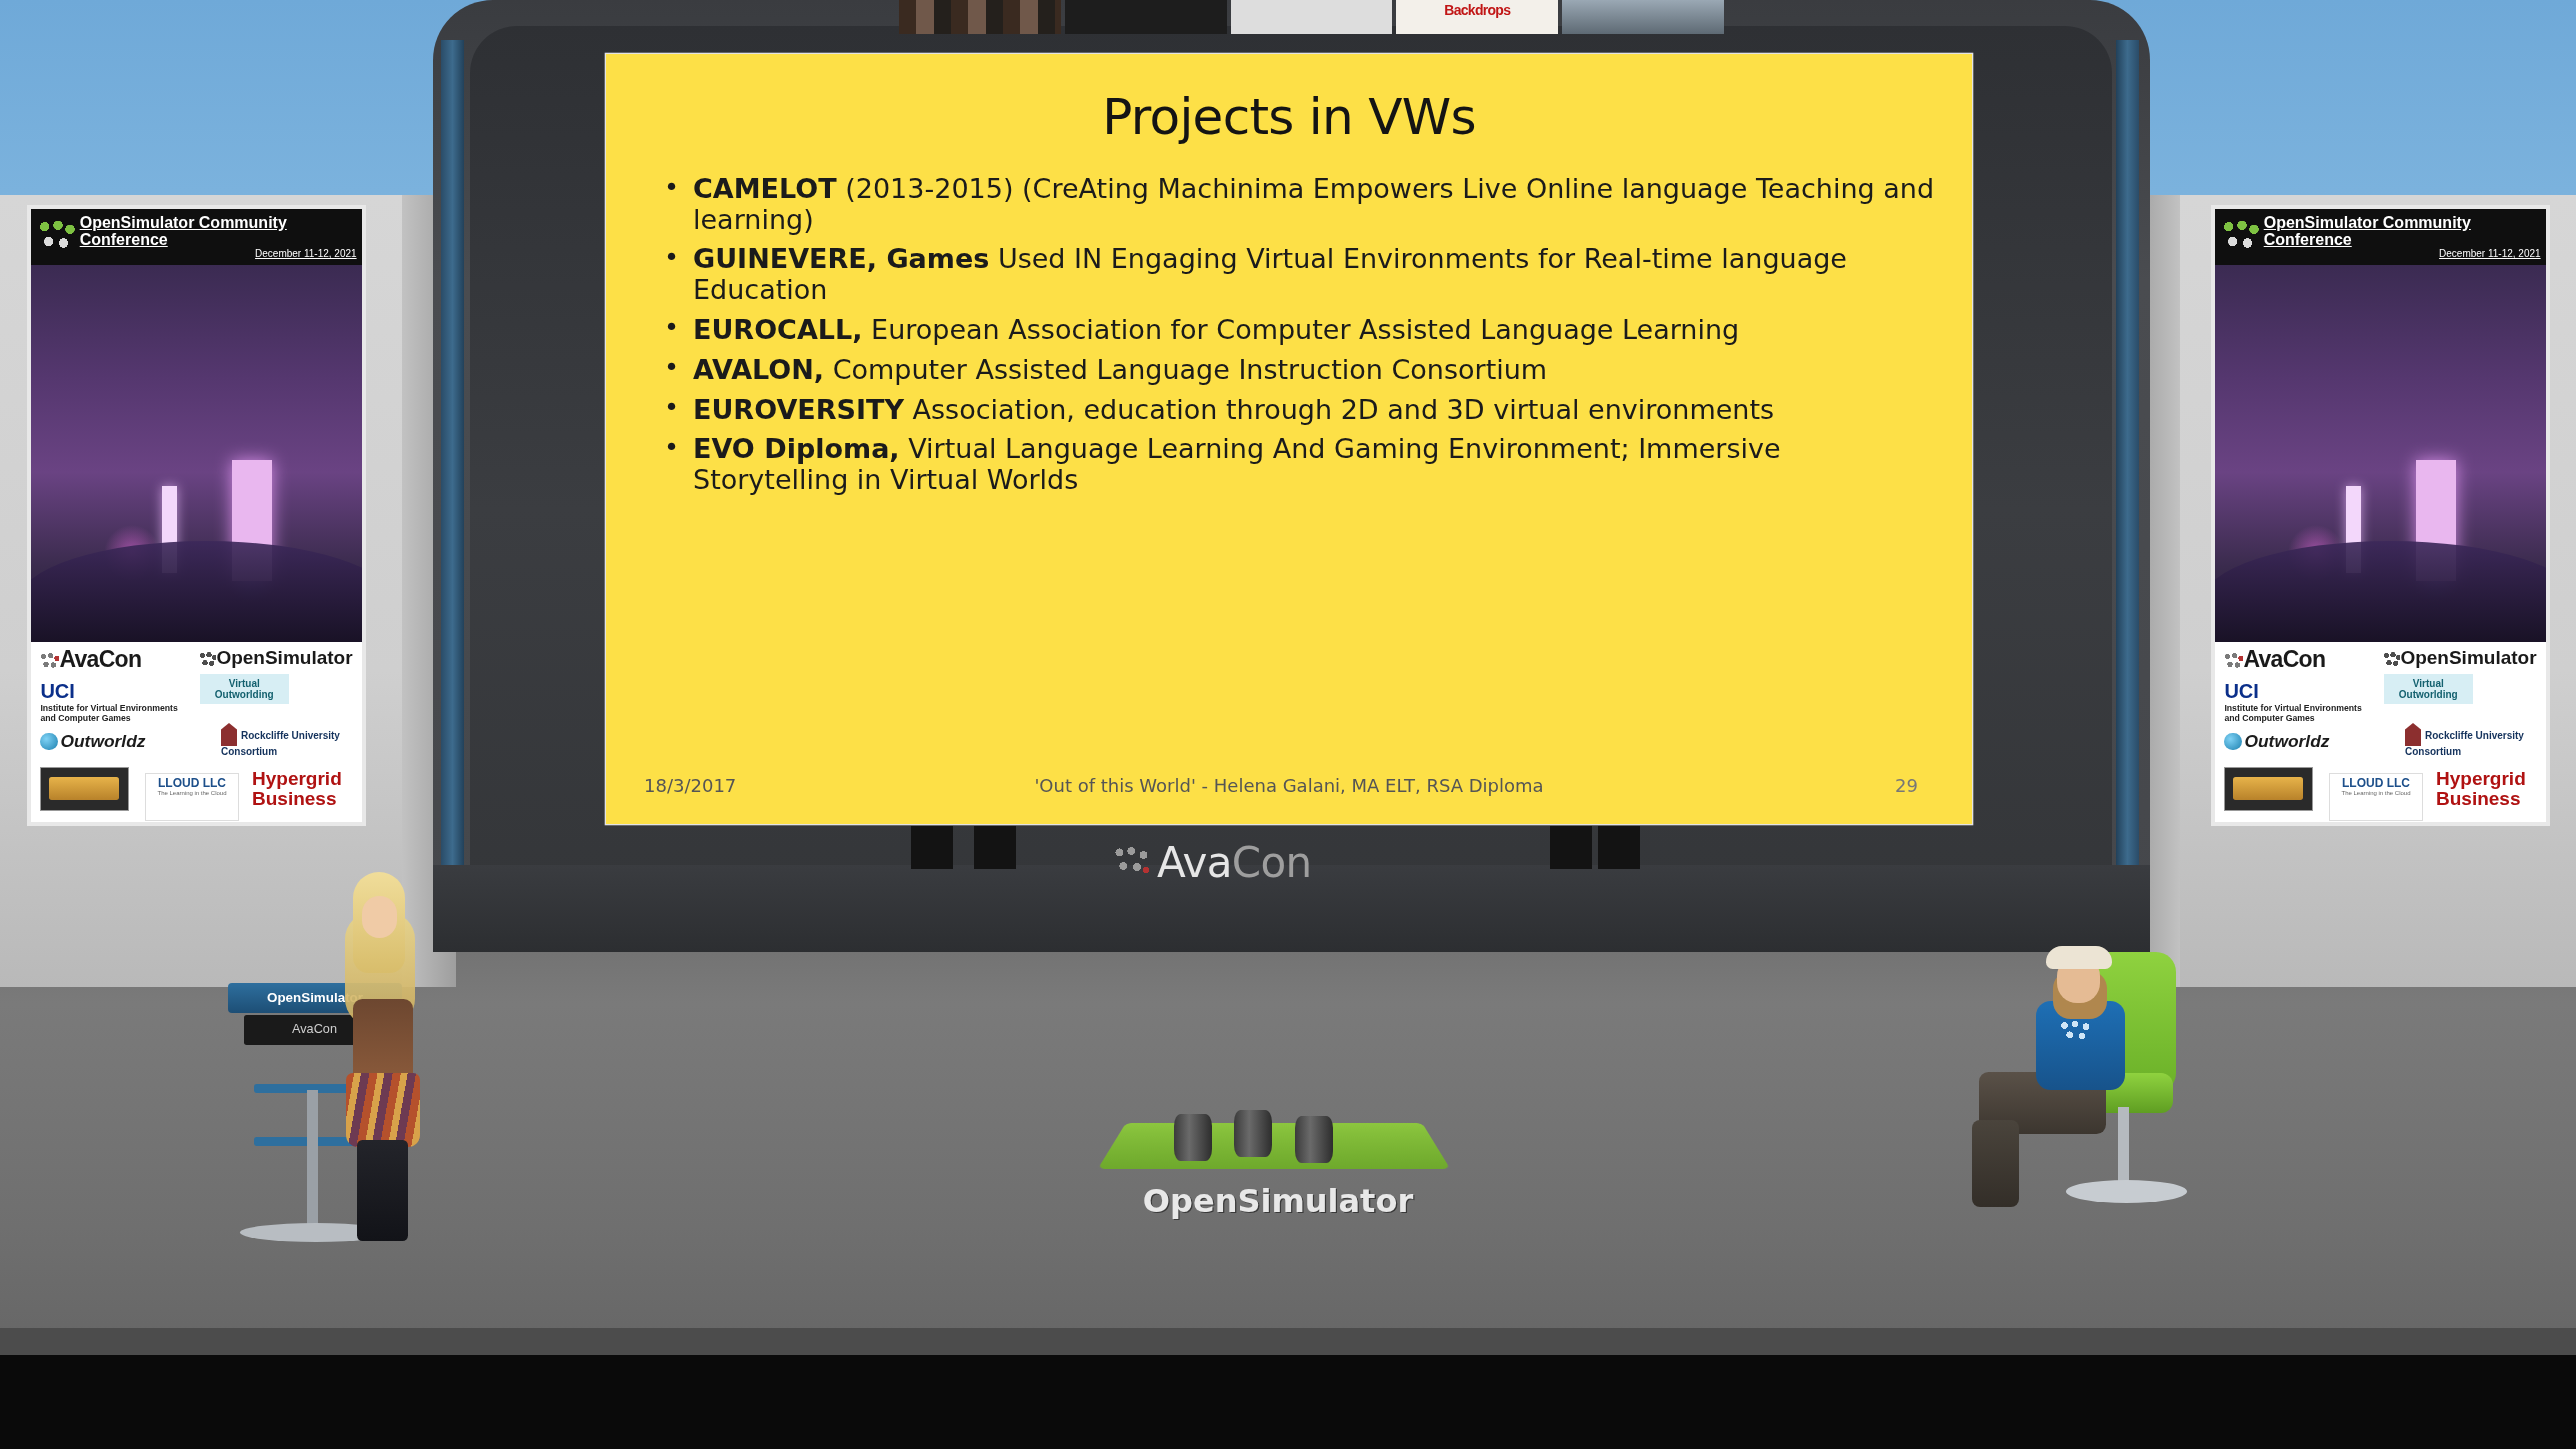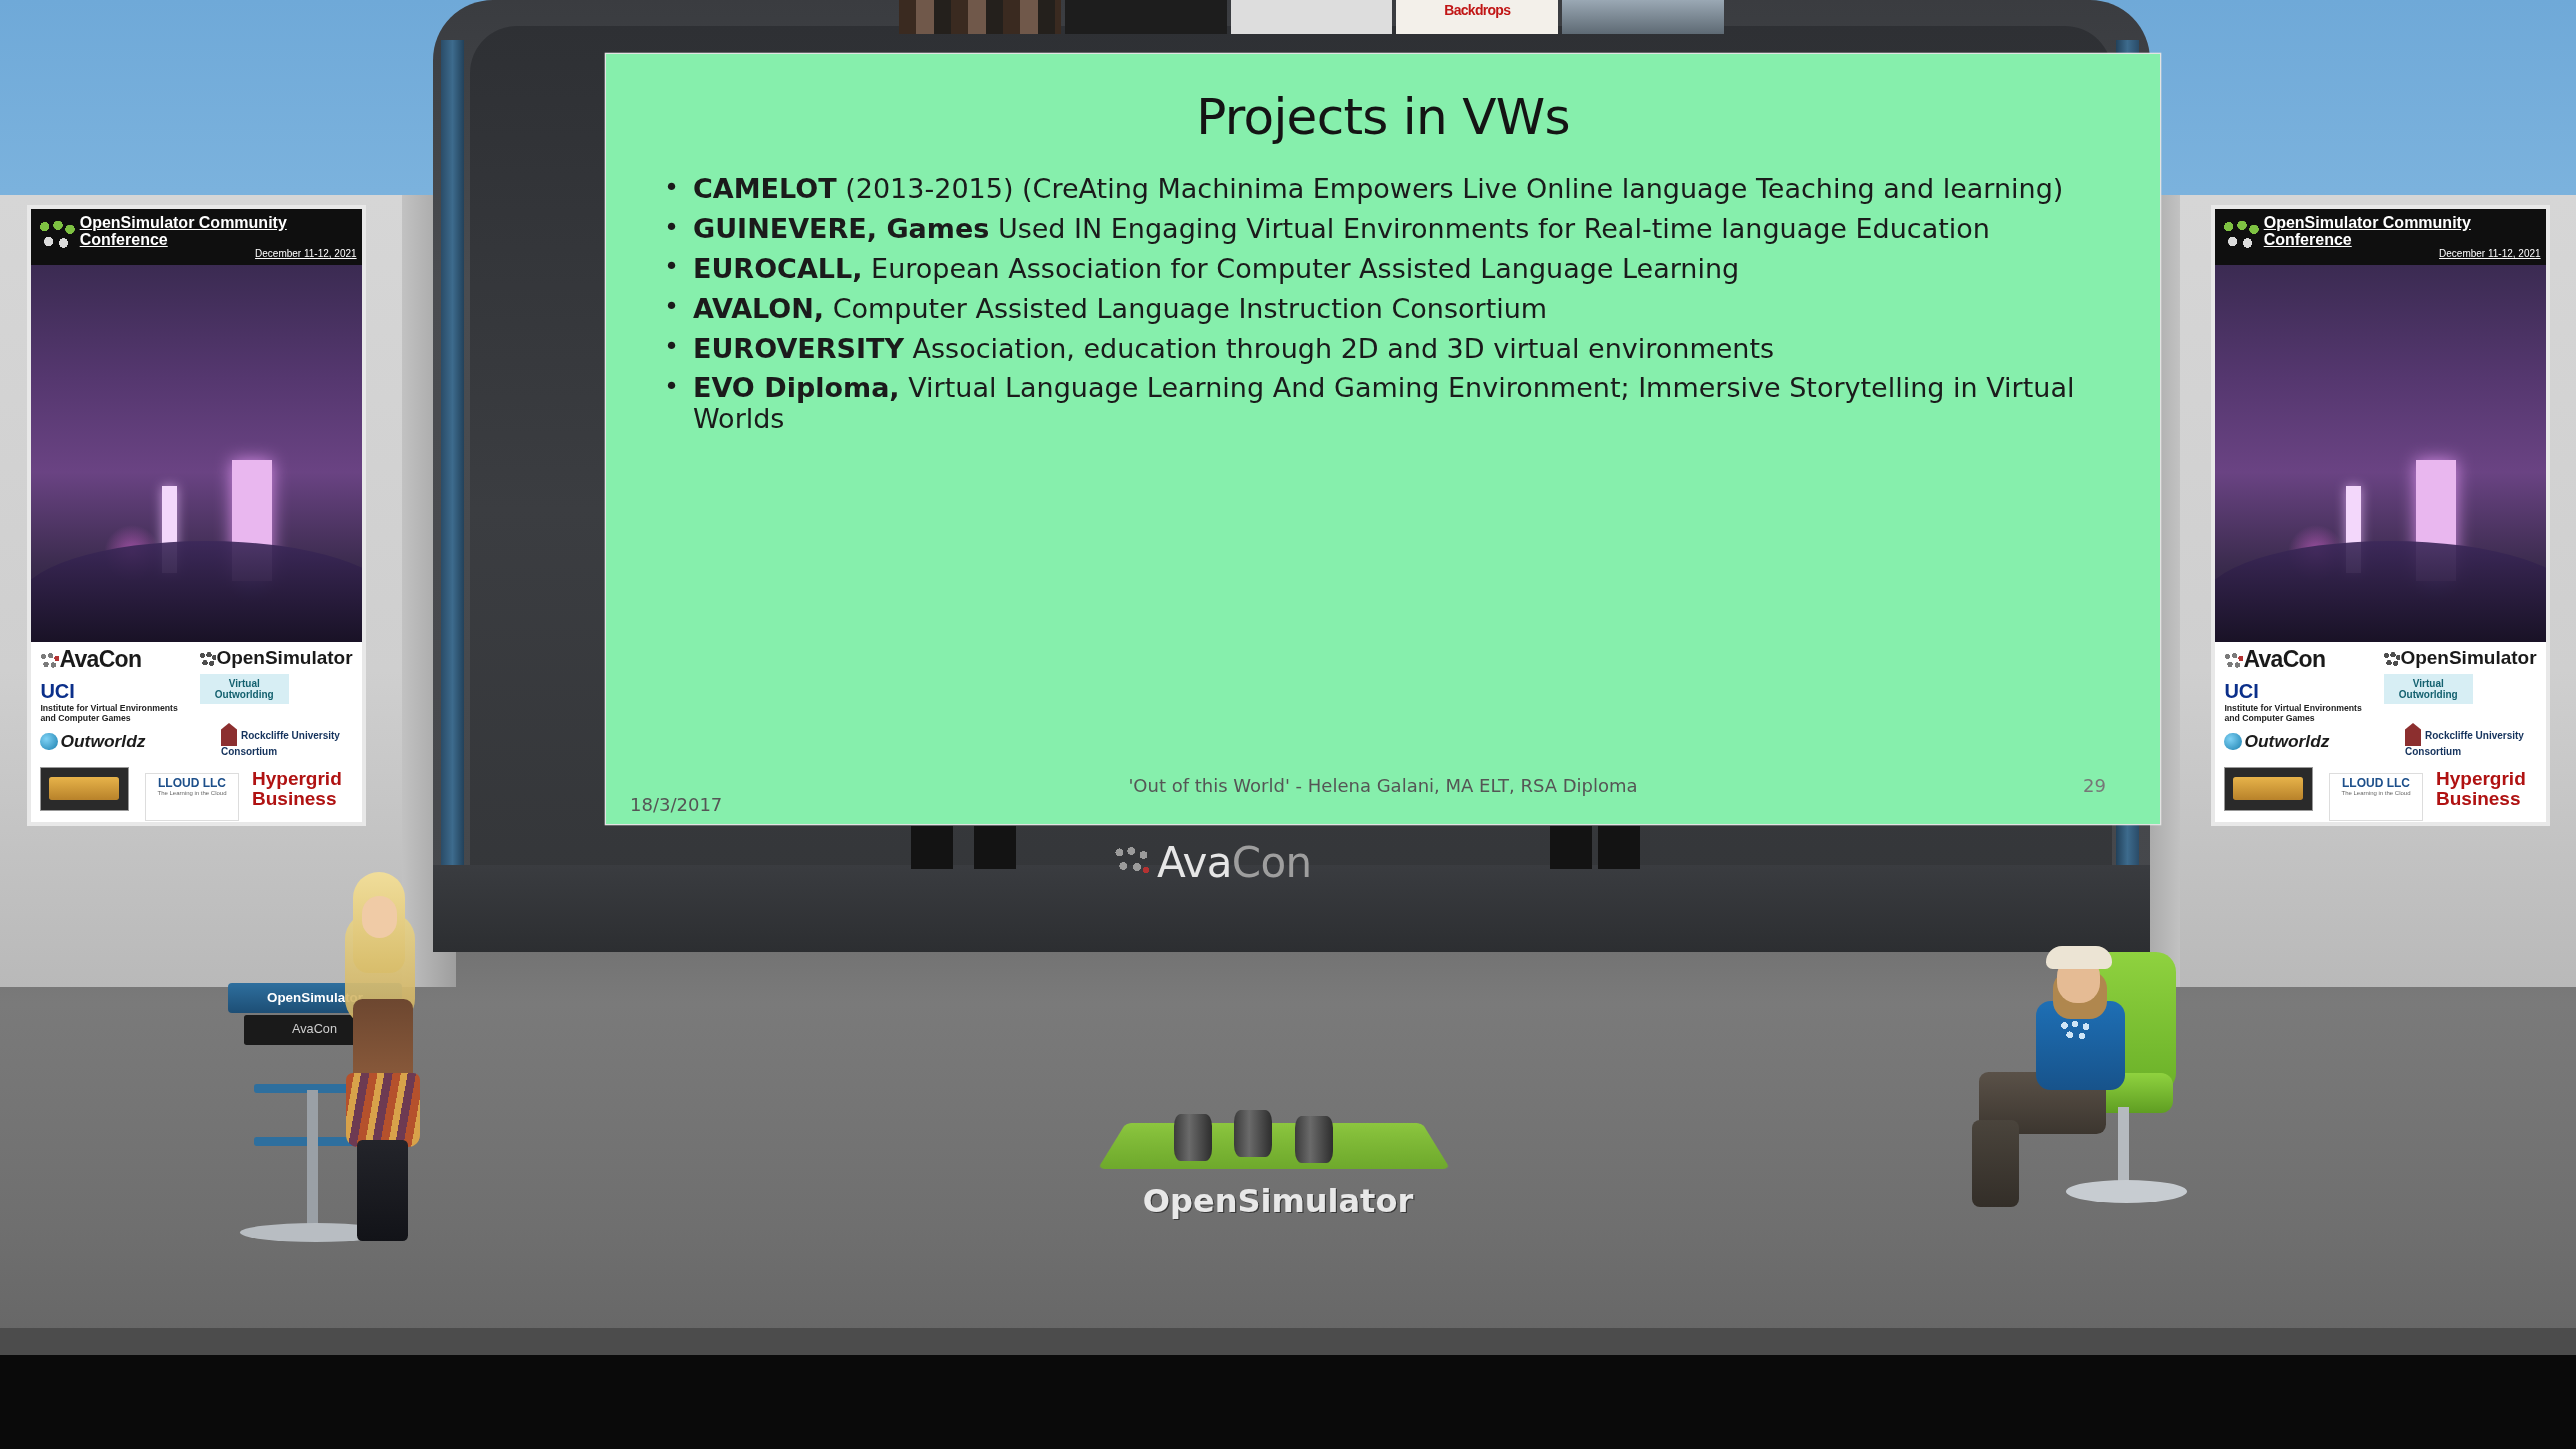--- a/index.html
+++ b/index.html
@@ -130,22 +130,22 @@
     letter-spacing: -0.7px;
   }
   .top-thumb.faces {
     background: repeating-linear-gradient(90deg,#3a2a20 0 17.4px,#70584a 17.4px 35px,#24201c 35px 52px);
   }
   .top-thumb.bluegray { background: linear-gradient(180deg,#9aa8b4,#5e6a74); }
   
   .slide {
     position: absolute;
     left: 606px; top: 54px;
-    width: 1554px; height: 770px;
-    background: #86efac;
+    width: 1366px; height: 770px;
+    background: #fde047;
     box-shadow: 0 0 0 1.3px #e3e3e3;
   }
   .slide-title {
     text-align: center;
     font-size: 50px;
     color: #141414;
     margin-top: 34px;
     font-family: "DejaVu Sans", sans-serif;
     font-weight: 400;
     letter-spacing: -0.7px;
@@ -175,21 +175,21 @@
   .bullets b { font-weight: bold; }
   .slide-footer {
     position: absolute;
     left: 0; bottom: 25.5px;
     width: 100%;
     height: 24px;
     font-size: 18px;
     color: #555;
     font-family: "DejaVu Sans", sans-serif;
   }
-  .slide-footer .date { position: absolute; left: 24px; margin-top: 19px; }
+  .slide-footer .date { position: absolute; left: 38px; }
   .slide-footer .center {
     position: absolute; left: 0; width: 100%;
     text-align: center;
   }
   .slide-footer .page { position: absolute; right: 54px; color: #777; }
   
   .avacon-logo {
     position: absolute;
     left: 1114px; top: 839px;
     width: 282px; height: 47px;

